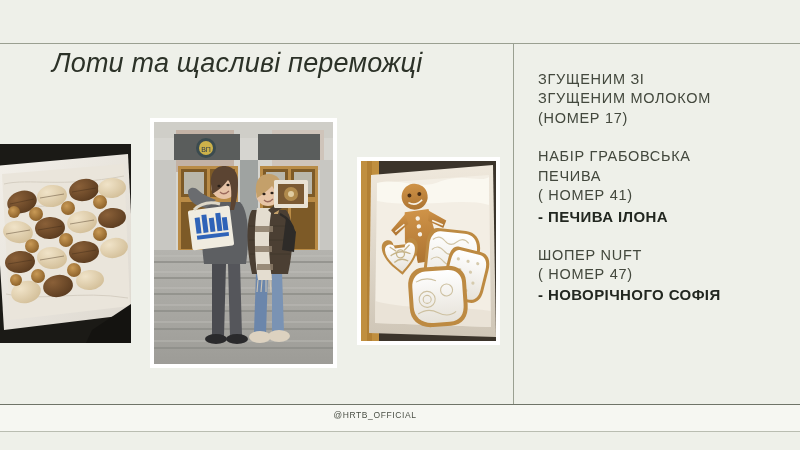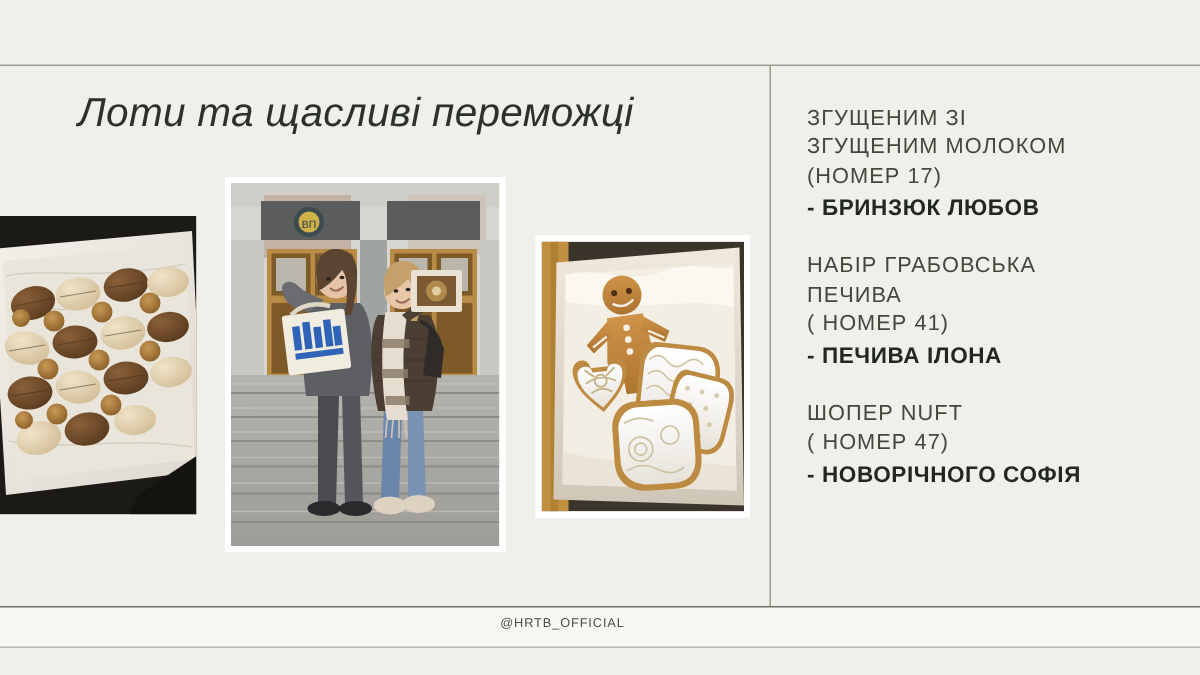--- a/index.html
+++ b/index.html
@@ -71,21 +71,21 @@
     font-size: 8.5px;
     letter-spacing: 0.6px;
     color: #4a4f45;
     font-family: "Liberation Sans", sans-serif;
   }
 
   
   .slide-title {
     position: absolute;
     left: 52px;
-    top: 60px;
+    top: 48px;
     font-size: 27px;
     font-style: italic;
     font-weight: 400;
     letter-spacing: 0.2px;
     color: #2c3228;
     white-space: nowrap;
     font-family: "Liberation Sans", sans-serif;
   }
 
   
@@ -491,21 +491,20 @@
   </div>
 
   <div class="lots-column">
 
     <div class="lot-block">
       <div class="lot-desc">
         <span class="lot-line">ЗГУЩЕНИМ ЗІ</span>
         <span class="lot-line">ЗГУЩЕНИМ МОЛОКОМ</span>
         <span class="lot-line">(НОМЕР 17)</span>
       </div>
-      <div class="lot-winner"> - БРИНЗЮК ЛЮБОВ</div>
     </div>
 
     <div class="lot-block">
       <div class="lot-desc">
         <span class="lot-line">НАБІР ГРАБОВСЬКА</span>
         <span class="lot-line">ПЕЧИВА</span>
         <span class="lot-line">( НОМЕР 41)</span>
       </div>
       <div class="lot-winner">- ПЕЧИВА ІЛОНА</div>
     </div>

